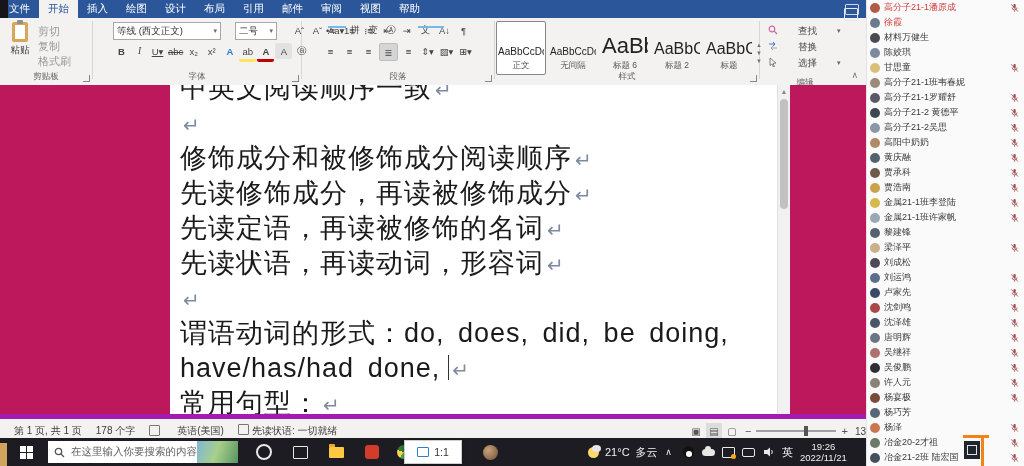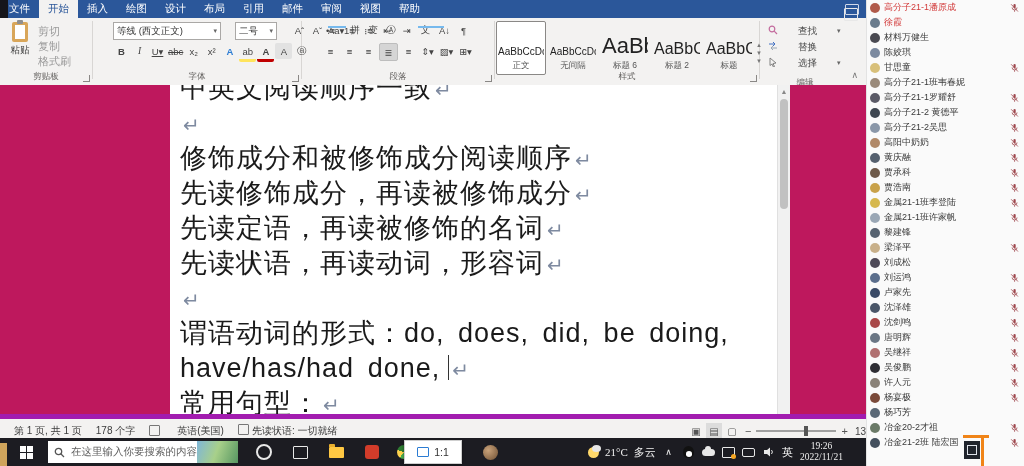--- a/index.html
+++ b/index.html
@@ -77,21 +77,21 @@
   .sico{display:inline-block;width:9px;height:9px;border:1px solid #777;vertical-align:-1px;margin-right:3px;border-radius:1px;}
   #statusright{position:absolute;left:688px;top:0;height:24px;display:flex;align-items:center;gap:5px;}
   .viewbtn{width:16px;height:16px;display:flex;align-items:center;justify-content:center;font-size:10px;color:#555;}
   .viewbtn.active{background:#dcdcdc;}
   #ztrack{position:relative;width:80px;height:2px;background:#a0a0a0;}
   #zthumb{position:absolute;left:48px;top:-4px;width:4px;height:10px;background:#555;}
   .zsign{font-size:11px;color:#555;}
   #zoomlabel{font-size:10px;color:#444;margin-left:2px;}
 
   
-  #taskbar{position:absolute;left:0;top:438px;width:100%;height:28px;background:#1c1c22;z-index:2;font-family:Liberation Serif, serif;}
+  #taskbar{position:absolute;left:0;top:438px;width:100%;height:28px;background:#1c1c22;z-index:2;}
   #startbtn{position:absolute;left:8px;top:0;width:36px;height:28px;display:flex;align-items:center;justify-content:center;}
   .winlogo{display:grid;grid-template-columns:6px 6px;grid-template-rows:6px 6px;gap:1px;}
   .winlogo span{background:#fdfdfd;}
   #tsearch{position:absolute;left:48px;top:3px;width:190px;height:22px;background:#fff;display:flex;align-items:center;overflow:hidden;}
   #tsearch .mag{margin:0 6px;flex:none;}
   #tsearch .stext{font-size:10.5px;color:#5f5f5f;white-space:nowrap;flex:1;}
   #tsearch .scene{width:44px;height:22px;flex:none;background:linear-gradient(110deg,#7fb6d9 0%,#a8d08a 45%,#4d8f5d 100%);}
   .tbico{position:absolute;top:2px;width:24px;height:24px;display:flex;align-items:center;justify-content:center;}
   .ring{width:12px;height:12px;border:2px solid #e8e8e8;border-radius:50%;}
   .tview{width:13px;height:11px;border:1.5px solid #e8e8e8;border-radius:1px;}
@@ -589,40 +589,40 @@
         <span class="pava" style="background: rgb(58, 74, 102);"></span>
         <span class="pname">卢家先</span>
         <span class="pmic"><svg width="9" height="10" viewBox="0 0 12 13">
             <rect x="4.6" y="1" width="3" height="6" rx="1.5" fill="#a04a50"></rect>
             <path d="M2.8 5.8 a3.3 3.3 0 0 0 6.6 0" stroke="#a04a50" stroke-width="1.1" fill="none"></path>
             <line x1="6.1" y1="9.4" x2="6.1" y2="11.5" stroke="#a04a50" stroke-width="1.1"></line>
             <line x1="1.6" y1="1.6" x2="10.6" y2="11.2" stroke="#a04a50" stroke-width="1.1"></line>
           </svg></span>
       </div>
       <div class="prow">
+        <span class="pava" style="background: rgb(168, 72, 72);"></span>
+        <span class="pname">沈剑鸣</span>
+        <span class="pmic"><svg width="9" height="10" viewBox="0 0 12 13">
+            <rect x="4.6" y="1" width="3" height="6" rx="1.5" fill="#a04a50"></rect>
+            <path d="M2.8 5.8 a3.3 3.3 0 0 0 6.6 0" stroke="#a04a50" stroke-width="1.1" fill="none"></path>
+            <line x1="6.1" y1="9.4" x2="6.1" y2="11.5" stroke="#a04a50" stroke-width="1.1"></line>
+            <line x1="1.6" y1="1.6" x2="10.6" y2="11.2" stroke="#a04a50" stroke-width="1.1"></line>
+          </svg></span>
+      </div>
+      <div class="prow">
         <span class="pava" style="background: rgb(74, 86, 104);"></span>
         <span class="pname">沈泽雄</span>
         <span class="pmic"><svg width="9" height="10" viewBox="0 0 12 13">
             <rect x="4.6" y="1" width="3" height="6" rx="1.5" fill="#a04a50"></rect>
             <path d="M2.8 5.8 a3.3 3.3 0 0 0 6.6 0" stroke="#a04a50" stroke-width="1.1" fill="none"></path>
             <line x1="6.1" y1="9.4" x2="6.1" y2="11.5" stroke="#a04a50" stroke-width="1.1"></line>
             <line x1="1.6" y1="1.6" x2="10.6" y2="11.2" stroke="#a04a50" stroke-width="1.1"></line>
           </svg></span>
       </div>
       <div class="prow">
-        <span class="pava" style="background: rgb(168, 72, 72);"></span>
-        <span class="pname">沈剑鸣</span>
-        <span class="pmic"><svg width="9" height="10" viewBox="0 0 12 13">
-            <rect x="4.6" y="1" width="3" height="6" rx="1.5" fill="#a04a50"></rect>
-            <path d="M2.8 5.8 a3.3 3.3 0 0 0 6.6 0" stroke="#a04a50" stroke-width="1.1" fill="none"></path>
-            <line x1="6.1" y1="9.4" x2="6.1" y2="11.5" stroke="#a04a50" stroke-width="1.1"></line>
-            <line x1="1.6" y1="1.6" x2="10.6" y2="11.2" stroke="#a04a50" stroke-width="1.1"></line>
-          </svg></span>
-      </div>
-      <div class="prow">
         <span class="pava" style="background: rgb(106, 118, 132);"></span>
         <span class="pname">唐明辉</span>
         <span class="pmic"><svg width="9" height="10" viewBox="0 0 12 13">
             <rect x="4.6" y="1" width="3" height="6" rx="1.5" fill="#a04a50"></rect>
             <path d="M2.8 5.8 a3.3 3.3 0 0 0 6.6 0" stroke="#a04a50" stroke-width="1.1" fill="none"></path>
             <line x1="6.1" y1="9.4" x2="6.1" y2="11.5" stroke="#a04a50" stroke-width="1.1"></line>
             <line x1="1.6" y1="1.6" x2="10.6" y2="11.2" stroke="#a04a50" stroke-width="1.1"></line>
           </svg></span>
       </div>
       <div class="prow">
@@ -661,20 +661,30 @@
         <span class="pmic"><svg width="9" height="10" viewBox="0 0 12 13">
             <rect x="4.6" y="1" width="3" height="6" rx="1.5" fill="#a04a50"></rect>
             <path d="M2.8 5.8 a3.3 3.3 0 0 0 6.6 0" stroke="#a04a50" stroke-width="1.1" fill="none"></path>
             <line x1="6.1" y1="9.4" x2="6.1" y2="11.5" stroke="#a04a50" stroke-width="1.1"></line>
             <line x1="1.6" y1="1.6" x2="10.6" y2="11.2" stroke="#a04a50" stroke-width="1.1"></line>
           </svg></span>
       </div>
       <div class="prow">
         <span class="pava" style="background: rgb(90, 104, 118);"></span>
         <span class="pname">杨巧芳</span>
+      </div>
+      <div class="prow">
+        <span class="pava" style="background: rgb(200, 120, 80);"></span>
+        <span class="pname">杨泽</span>
+        <span class="pmic"><svg width="9" height="10" viewBox="0 0 12 13">
+            <rect x="4.6" y="1" width="3" height="6" rx="1.5" fill="#a04a50"></rect>
+            <path d="M2.8 5.8 a3.3 3.3 0 0 0 6.6 0" stroke="#a04a50" stroke-width="1.1" fill="none"></path>
+            <line x1="6.1" y1="9.4" x2="6.1" y2="11.5" stroke="#a04a50" stroke-width="1.1"></line>
+            <line x1="1.6" y1="1.6" x2="10.6" y2="11.2" stroke="#a04a50" stroke-width="1.1"></line>
+          </svg></span>
       </div>
       <div class="prow">
         <span class="pava" style="background: rgb(107, 122, 104);"></span>
         <span class="pname">冶金20-2才祖</span>
         <span class="pmic"><svg width="9" height="10" viewBox="0 0 12 13">
             <rect x="4.6" y="1" width="3" height="6" rx="1.5" fill="#a04a50"></rect>
             <path d="M2.8 5.8 a3.3 3.3 0 0 0 6.6 0" stroke="#a04a50" stroke-width="1.1" fill="none"></path>
             <line x1="6.1" y1="9.4" x2="6.1" y2="11.5" stroke="#a04a50" stroke-width="1.1"></line>
             <line x1="1.6" y1="1.6" x2="10.6" y2="11.2" stroke="#a04a50" stroke-width="1.1"></line>
           </svg></span>

